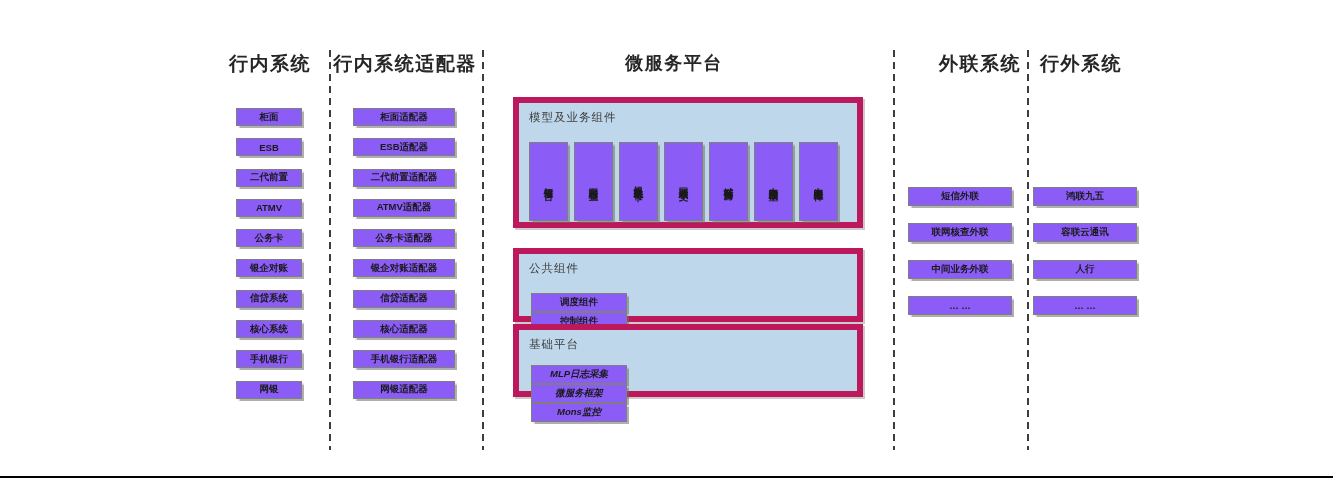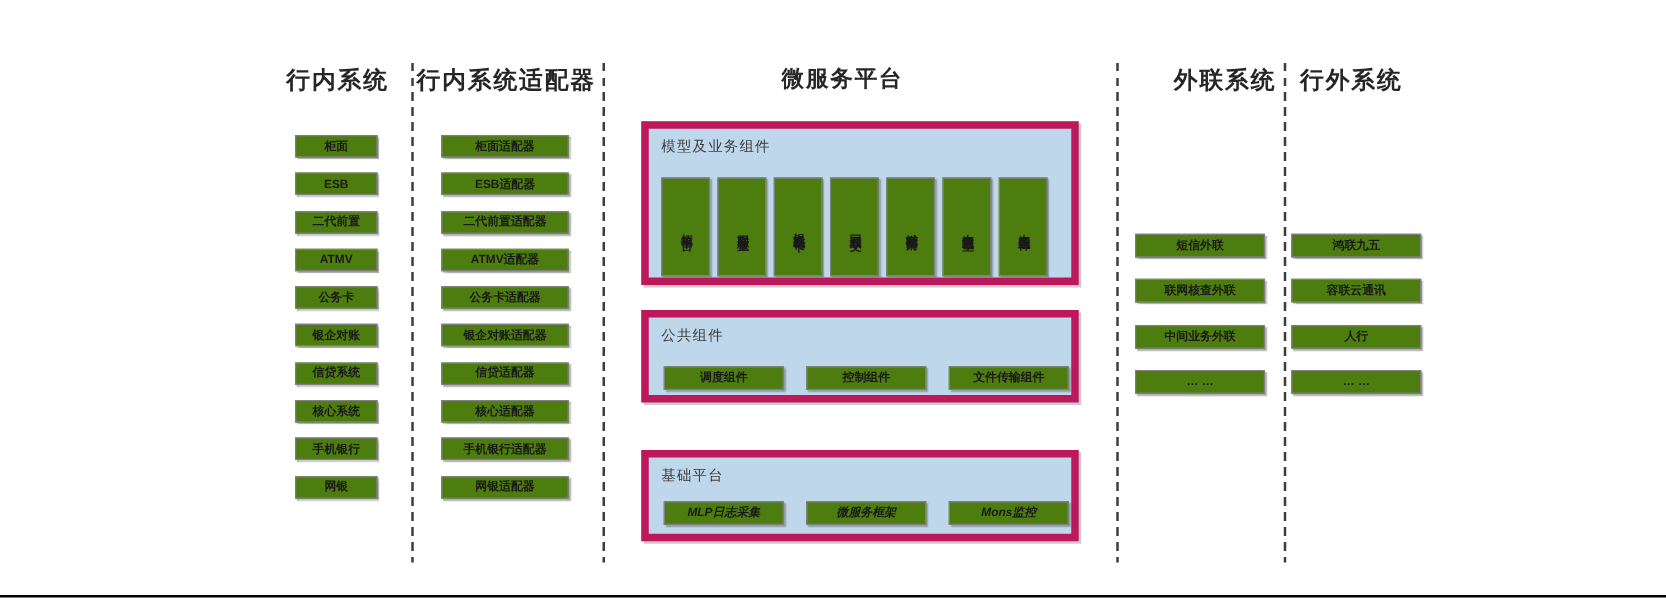--- a/index.html
+++ b/index.html
@@ -29,21 +29,21 @@
     width: 2px;
     background: repeating-linear-gradient(to bottom, #3d3d3d 0 7px, transparent 7px 12px);
   }
   .vlist {
     position: absolute;
     display: flex;
     flex-direction: column;
   }
   .sys-box {
     box-sizing: border-box;
-    background: #4d7c0f;
+    background: #8b5cf6;
     border: 1px solid #7f7f7f;
     box-shadow: 1.5px 1.5px 1px rgba(110,110,110,0.55);
     color: #1a1a1a;
     font-size: 9.5px;
     font-weight: bold;
     display: flex;
     align-items: center;
     justify-content: center;
     white-space: nowrap;
   }
@@ -57,21 +57,21 @@
     position: absolute;
     left: 513px;
     width: 350px;
     box-sizing: border-box;
     background: #bed7ea;
     border: 6px solid #be185d;
     box-shadow: 2px 2px 0 rgba(140,140,140,0.45);
   }
   .panel-1 { top: 97px; height: 131px; }
   .panel-2 { top: 248px; height: 74px; }
-  .panel-3 { top: 360px; height: 73px; }
+  .panel-3 { top: 324px; height: 73px; }
   .panel-label {
     position: absolute;
     left: 10px;
     top: 7px;
     font-size: 11.5px;
     color: #3c3c3c;
     letter-spacing: 1px;
     white-space: nowrap;
   }
   .vbox-row {
@@ -88,20 +88,21 @@
     writing-mode: vertical-rl;
     text-orientation: upright;
     letter-spacing: 1px;
     white-space: normal;
     line-height: 1.05;
   }
   .hbox-row {
     position: absolute;
     left: 12px;
     display: flex;
+    flex-direction: column;
     column-gap: 18px;
   }
   .panel-2 .hbox-row { top: 39px; }
   .panel-3 .hbox-row { top: 35px; font-style: italic; }
   .hbox-row .sys-box { width: 96px; height: 19px; }
   .bottom-rule {
     position: absolute;
     left: 0;
     top: 476px;
     width: 1333px;

